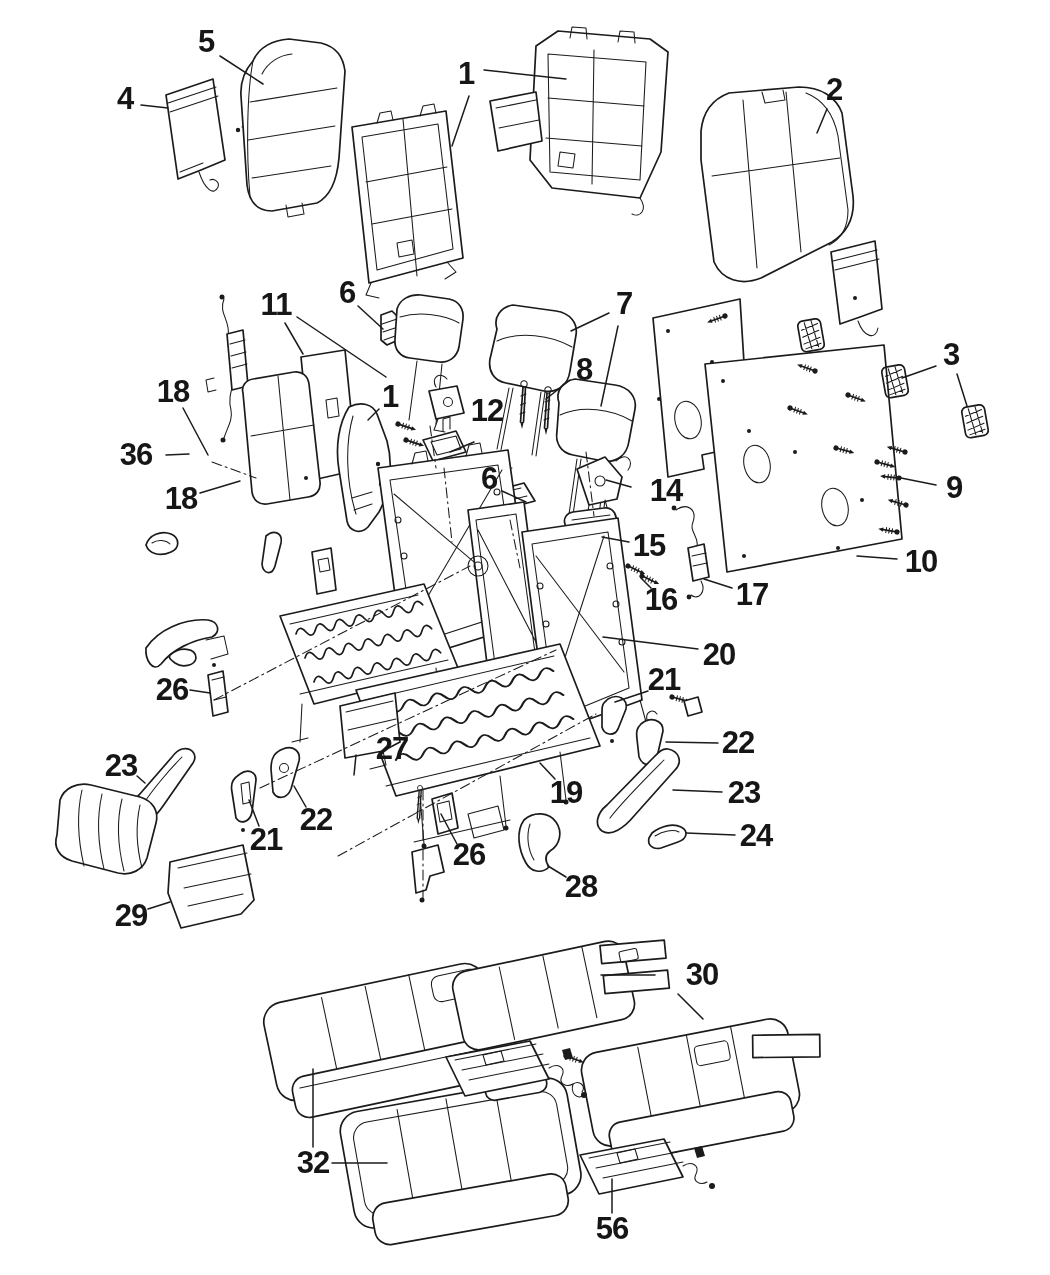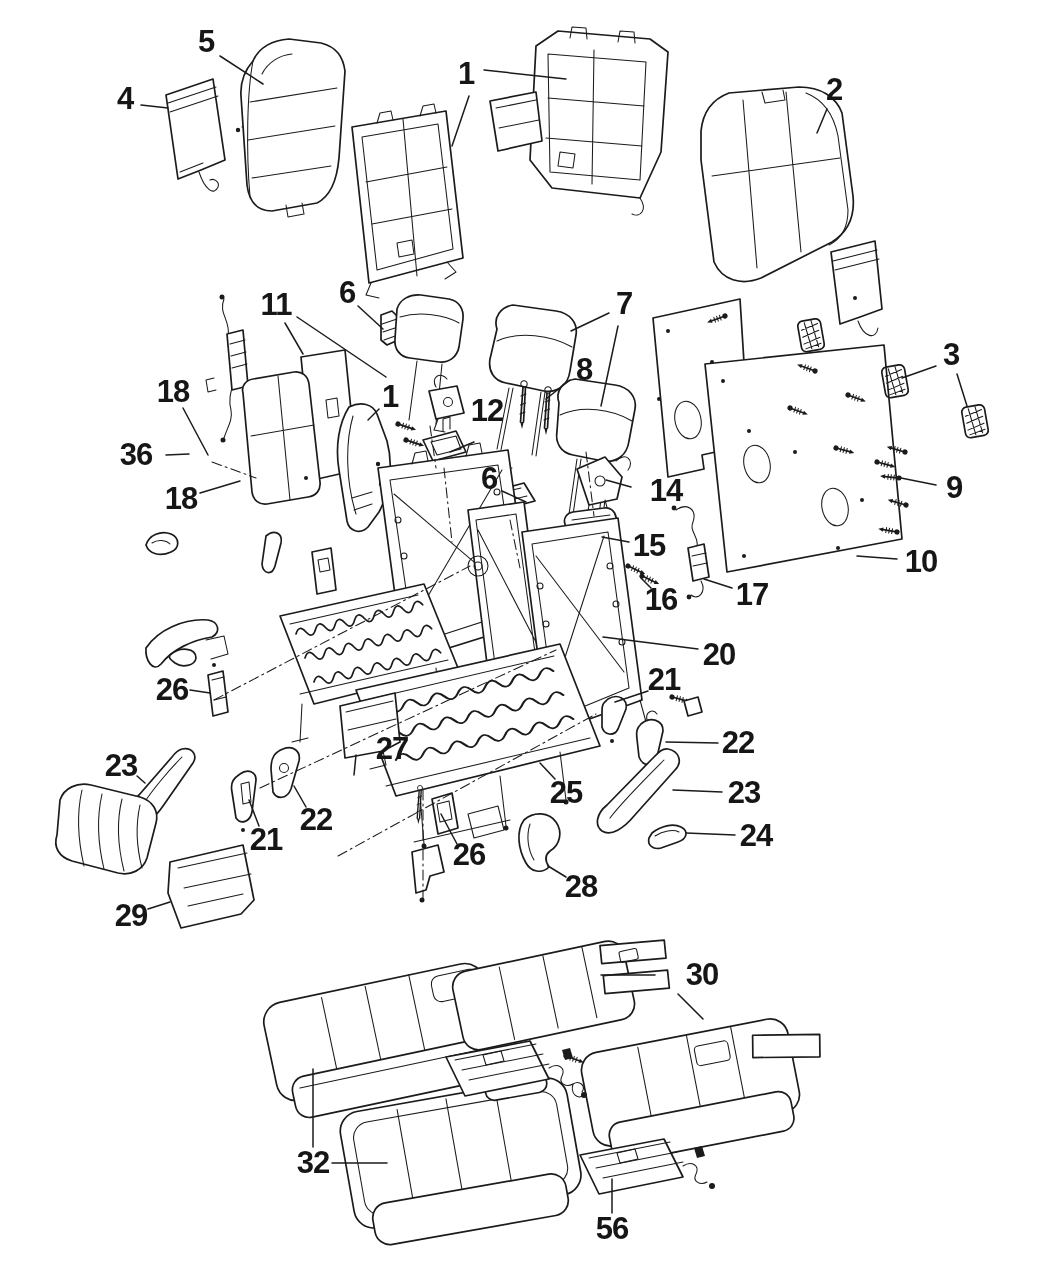--- a/index.html
+++ b/index.html
@@ -499,21 +499,21 @@
       <div class="callout" style="left: 921px; top: 562px;">10</div>
       <div class="callout" style="left: 661px; top: 600px;">16</div>
       <div class="callout" style="left: 752px; top: 595px;">17</div>
       <div class="callout" style="left: 719px; top: 655px;">20</div>
       <div class="callout" style="left: 664px; top: 680px;">21</div>
       <div class="callout" style="left: 172px; top: 690px;">26</div>
       <div class="callout" style="left: 738px; top: 743px;">22</div>
       <div class="callout" style="left: 121px; top: 766px;">23</div>
       <div class="callout" style="left: 744px; top: 793px;">23</div>
       <div class="callout" style="left: 352px; top: 749px; margin-left: 40px;">27</div>
-      <div class="callout" style="left: 566px; top: 793px;">25</div>
+      <div class="callout" style="left: 566px; top: 793px;">19</div>
       <div class="callout" style="left: 316px; top: 820px;">22</div>
       <div class="callout" style="left: 266px; top: 840px;">21</div>
       <div class="callout" style="left: 756px; top: 836px; text-align: center;">24</div>
       <div class="callout" style="left: 469px; top: 855px;">26</div>
       <div class="callout" style="left: 581px; top: 887px;">28</div>
       <div class="callout" style="left: 131px; top: 916px;">29</div>
       <div class="callout" style="left: 677px; top: 975px; margin-left: 25px;">30</div>
       <div class="callout" style="left: 612px; top: 1229px;">56</div>
       <div class="callout" style="left: 313px; top: 1163px;">32</div>
     </div>

